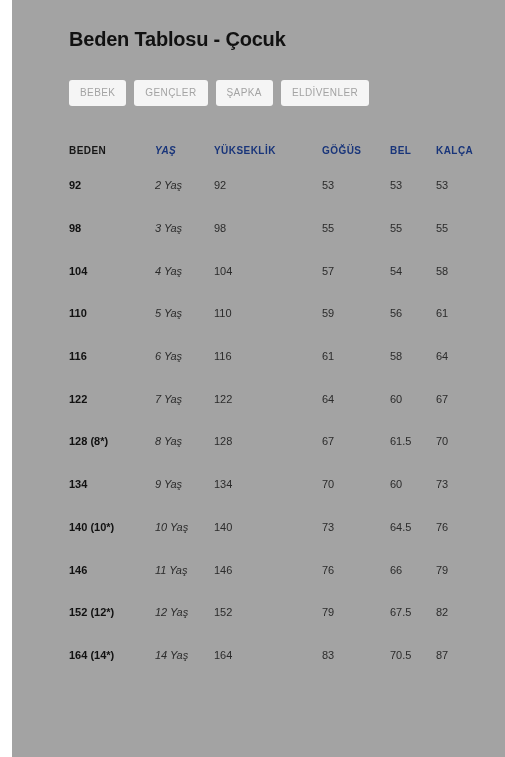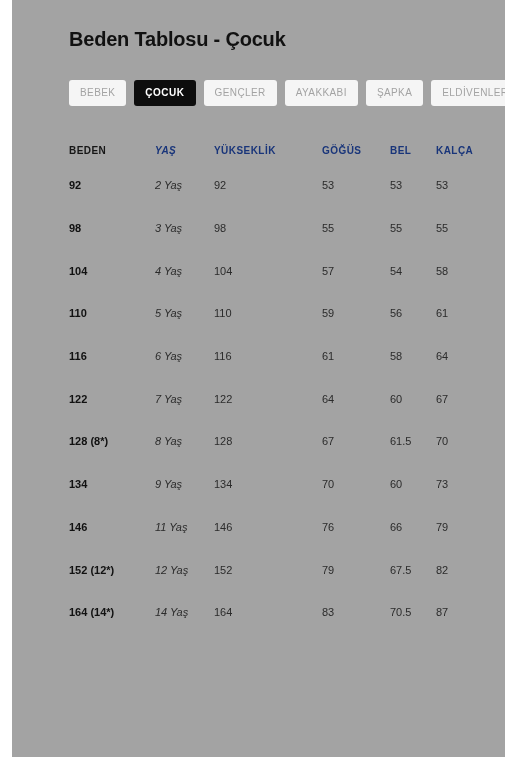--- a/index.html
+++ b/index.html
@@ -114,23 +114,21 @@
 </style>
 </head>
 <body>
 
 <div class="page">
 
   <div class="page-title">Beden Tablosu - Çocuk</div>
 
   <div class="tab-bar">
       <button class="tab">BEBEK</button>
-      <button class="tab active">ÇOCUK</button>
       <button class="tab">GENÇLER</button>
-      <button class="tab">AYAKKABI</button>
       <button class="tab">ŞAPKA</button>
       <button class="tab">ELDİVENLER</button>
     </div>
 
   <table class="size-table">
     <thead>
       <tr>
           <th class="col-beden">BEDEN</th>
           <th class="col-yas">YAŞ</th>
           <th class="col-yukseklik">YÜKSEKLİK</th>
@@ -198,20 +196,28 @@
         </tr>
         <tr>
           <td class="col-beden">134</td>
           <td class="col-yas">9 Yaş</td>
           <td class="col-yukseklik">134</td>
           <td class="col-gogus">70</td>
           <td class="col-bel">60</td>
           <td class="col-kalca">73</td>
         </tr>
         <tr>
+          <td class="col-beden">140 (10*)</td>
+          <td class="col-yas">10 Yaş</td>
+          <td class="col-yukseklik">140</td>
+          <td class="col-gogus">73</td>
+          <td class="col-bel">64.5</td>
+          <td class="col-kalca">76</td>
+        </tr>
+        <tr>
           <td class="col-beden">146</td>
           <td class="col-yas">11 Yaş</td>
           <td class="col-yukseklik">146</td>
           <td class="col-gogus">76</td>
           <td class="col-bel">66</td>
           <td class="col-kalca">79</td>
         </tr>
         <tr>
           <td class="col-beden">152 (12*)</td>
           <td class="col-yas">12 Yaş</td>

